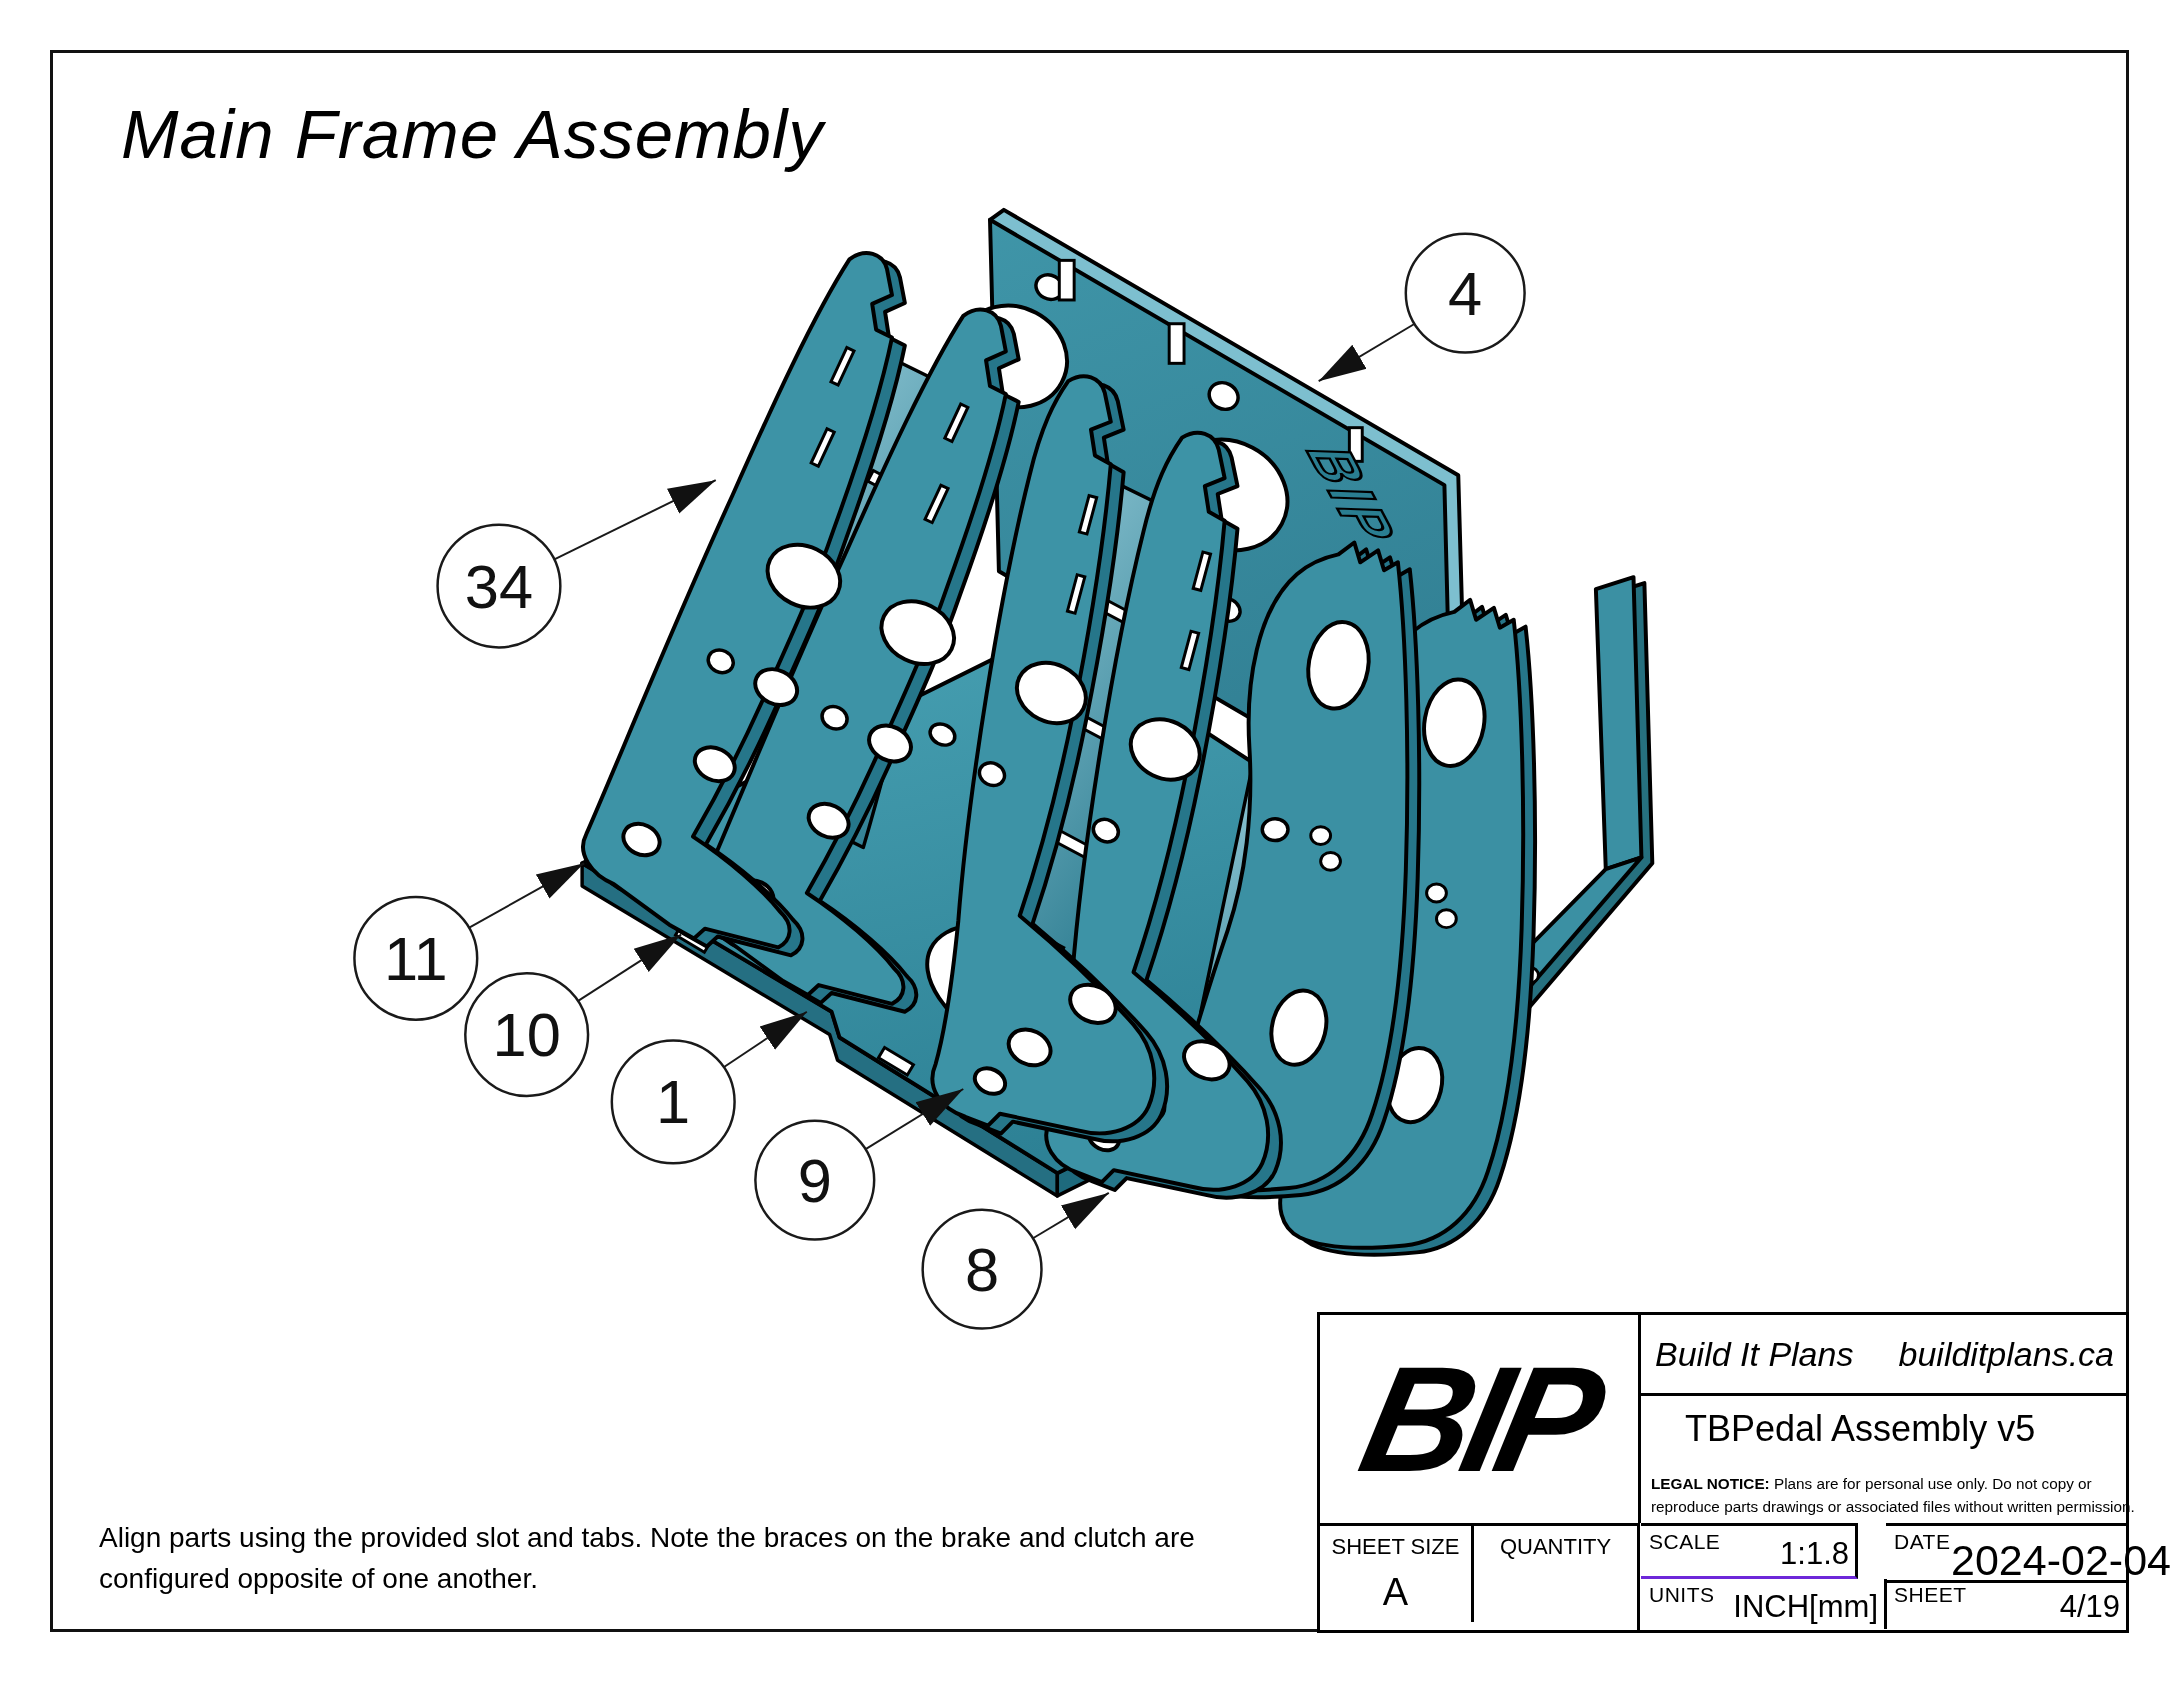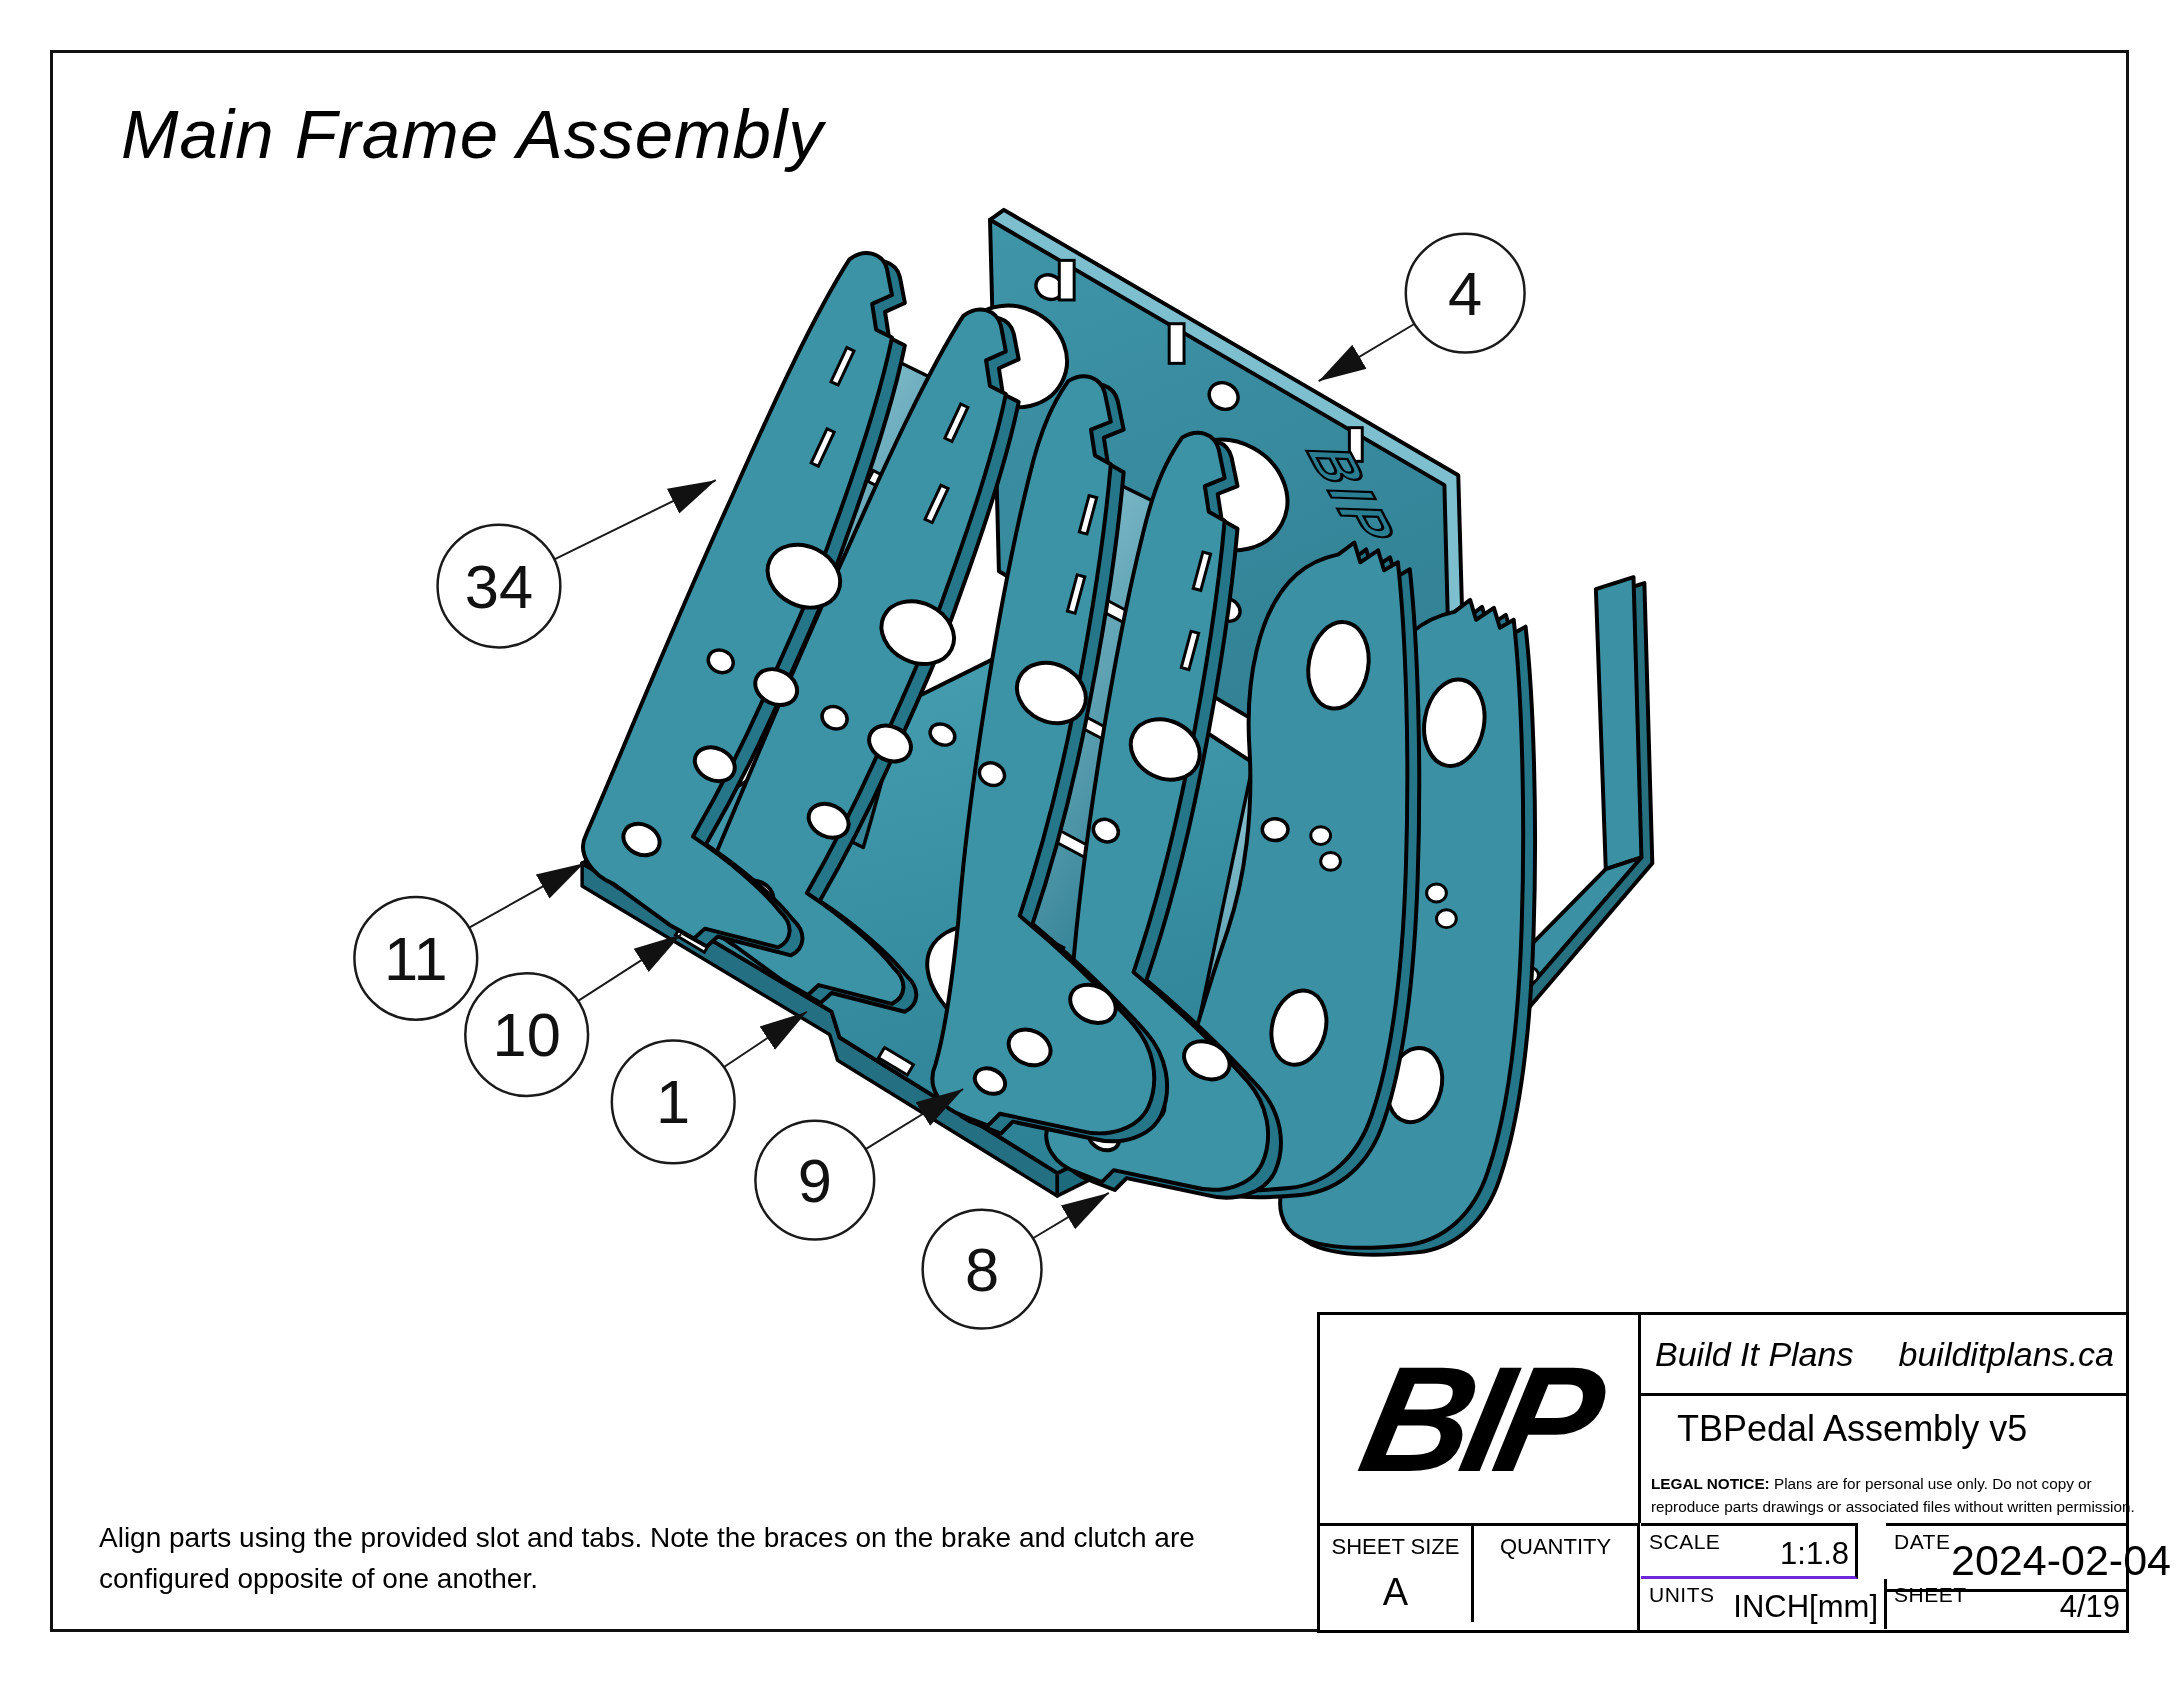--- a/index.html
+++ b/index.html
@@ -17,26 +17,26 @@
       border:3px solid #000;box-sizing:border-box;}
   .tb .cell{position:absolute;box-sizing:border-box;}
   .tb-logo{left:0;top:0;width:321px;height:208px;border-right:3px solid #000;
       display:flex;align-items:center;justify-content:center;}
   .tb-logo span{font-size:150px;font-weight:bold;font-style:italic;letter-spacing:-8px;
       transform:skewX(-12deg);}
   .tb-r1{left:321px;top:0;width:485px;height:81px;border-bottom:3px solid #000;
       display:flex;justify-content:space-between;align-items:center;padding:0 12px 0 14px;
       font-style:italic;font-size:34px;}
   .tb-r2{left:321px;top:81px;width:485px;height:127px;}
-  .tb-part{position:absolute;left:36px;top:12px;font-size:36px;white-space:nowrap;}
+  .tb-part{position:absolute;left:44px;top:12px;font-size:36px;white-space:nowrap;}
   .tb-legal{position:absolute;left:10px;bottom:5px;font-size:15.3px;line-height:23px;white-space:nowrap;}
   .tb-ss  {left:0;  top:208px;width:154px;height:99px;border-top:3px solid #000;border-right:3px solid #000;}
   .tb-qty {left:154px;top:208px;width:166px;height:107px;border-top:3px solid #000;border-right:3px solid #000;}
   .tb-scale{left:321px;top:208px;width:217px;height:56px;border-top:3px solid #000;border-right:3px solid #000;border-bottom:3px solid #6d28d9;}
-  .tb-date {left:566px;top:208px;width:240px;height:69px;border-top:3px solid #000;border-bottom:3px solid #000;}
+  .tb-date {left:566px;top:208px;width:240px;height:60px;border-top:3px solid #000;border-bottom:3px solid #000;}
   .tb-units{left:321px;top:264px;width:246px;height:50px;border-right:3px solid #000;}
   .tb-sheet{left:566px;top:264px;width:240px;height:50px;}
   .tb-label{position:absolute;left:8px;top:4px;font-size:21px;letter-spacing:0.5px;}
   .tb-label-center{position:absolute;left:0;top:8px;width:100%;text-align:center;font-size:22px;}
   .tb-big-a{position:absolute;left:0;bottom:8px;width:100%;text-align:center;font-size:38px;}
   .tb-val{position:absolute;left:89px;right:6px;top:10px;text-align:right;font-size:31px;white-space:nowrap;}
   .tb-val-date{left:65px;font-size:43px;}
 </style>
 </head>
 <body>

